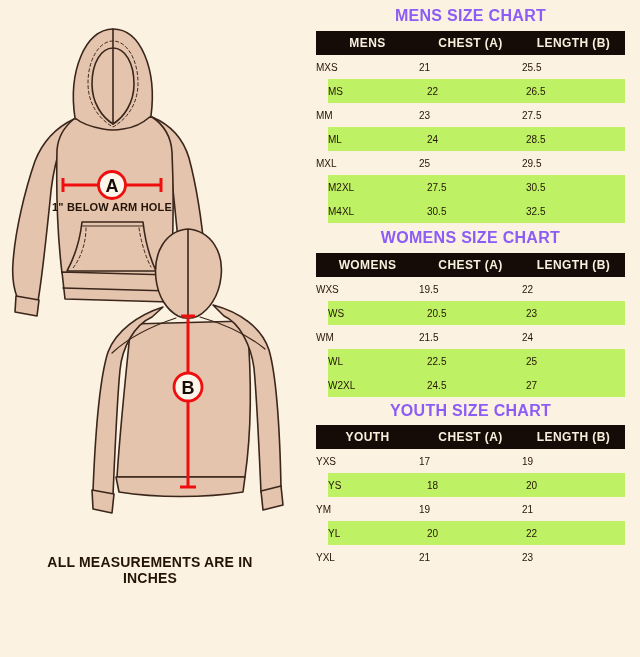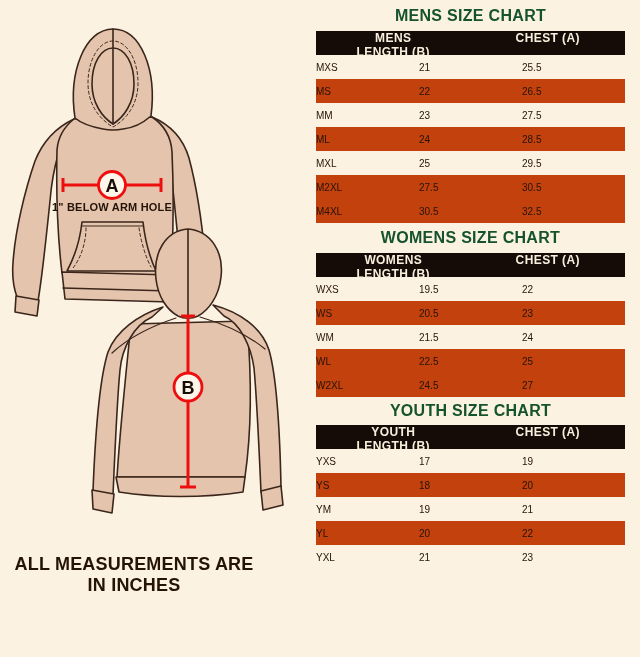--- a/index.html
+++ b/index.html
@@ -7,44 +7,44 @@
     width:640px;height:657px;
     background:#fcf2e2;
     font-family:"Liberation Sans", sans-serif;
     position:relative;
     overflow:hidden;
   }
   .screen{position:absolute;inset:0;}
   
   .left-panel{position:absolute;left:0;top:0;width:316px;height:657px;}
   .footnote{
-    position:absolute;left:6px;top:554px;width:256px;
-    text-align:center;font-size:18px;font-weight:700;color:#241408;
+    position:absolute;left:22px;top:554px;width:256px;
+    text-align:center;font-size:14px;font-weight:700;color:#241408;
     letter-spacing:.2px;
   }
   .badge-letter{font-family:"Liberation Sans",sans-serif;font-size:18px;font-weight:700;fill:#190c04;text-anchor:middle;}
   .note-text{font-family:"Liberation Sans",sans-serif;font-size:11px;font-weight:700;fill:#241408;text-anchor:middle;letter-spacing:.2px;}
   .dash{stroke-dasharray:3 2.6;stroke-width:1;}
   
   .right-panel{position:absolute;left:316px;top:0;width:309px;}
   .chart-title{
     margin:0;height:30px;display:flex;align-items:center;justify-content:center;
-    font-size:16px;font-weight:700;color:#14532d;letter-spacing:.3px;
+    font-size:16px;font-weight:700;color:#8b5cf6;letter-spacing:.3px;
   }
   .size-chart:nth-of-type(1) .chart-title{height:31px;}
   .size-chart:nth-of-type(3) .chart-title{height:28px;}
   .thead{
-    display:grid;grid-template-columns:1fr 1fr;height:24px;
+    display:grid;grid-template-columns:1fr 1fr 1fr;height:24px;
     background:#150c07;align-items:center;
   }
   .thead span{
     text-align:center;color:#f9efdc;font-size:12px;font-weight:700;letter-spacing:.4px;
   }
   .trow{display:grid;grid-template-columns:1fr 1fr 1fr;height:24px;align-items:center;}
-  .trow.alt{background:#c2410c;}
+  .trow.alt{background:#bef264;margin-left:12px;}
   .cell{text-align:left;font-size:10px;font-weight:400;color:#241408;}
 </style>
 </head>
 <body>
 
 <div class="screen">
 
   <div class="left-panel">
     <svg viewBox="0 0 316 657" width="316" height="657" xmlns="http://www.w3.org/2000/svg">
 

